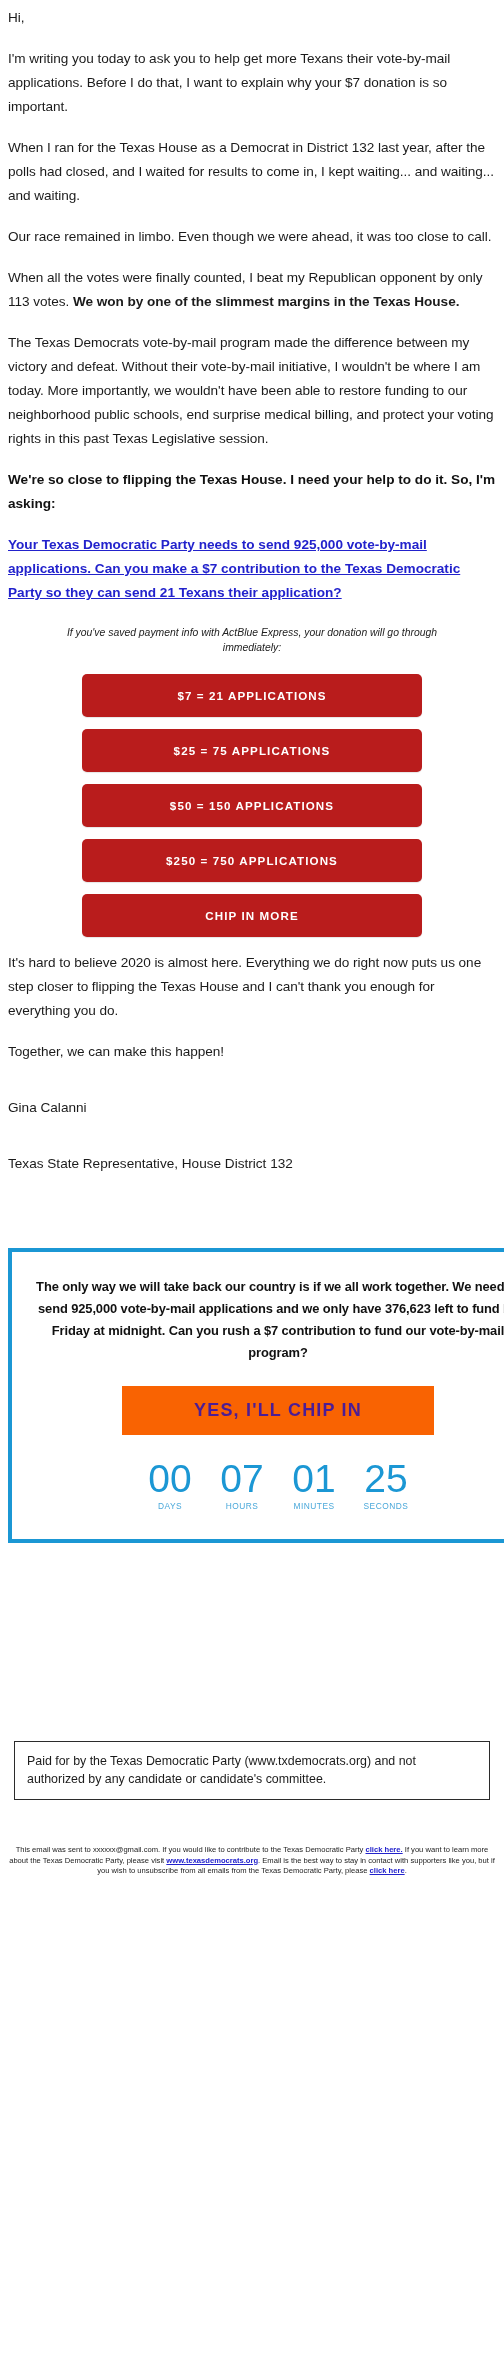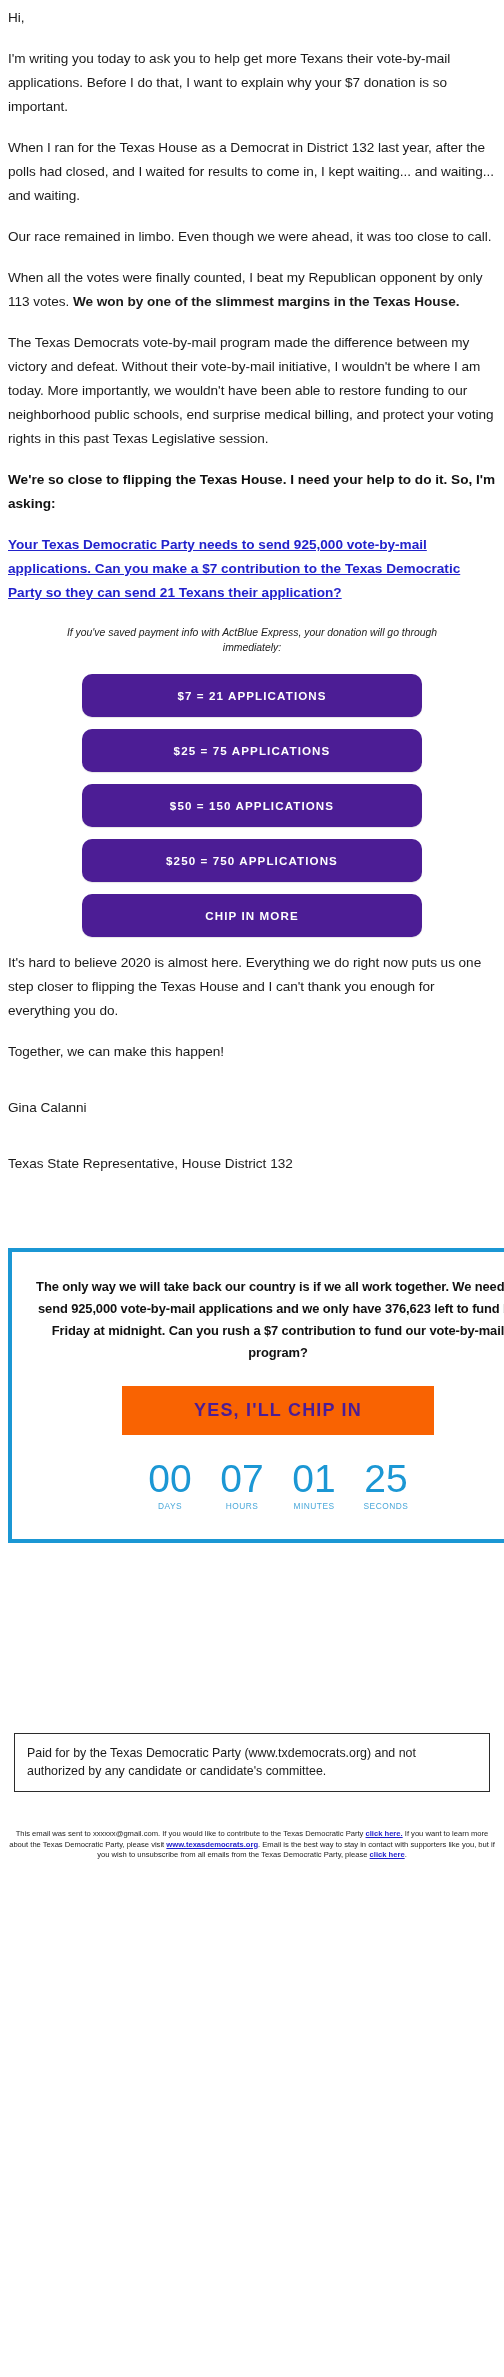--- a/index.html
+++ b/index.html
@@ -71,29 +71,29 @@
 
   
   .donate-stack {
     width: 100%;
     margin: 0 0 14px 0;
   }
   .donate-btn {
     display: block;
     width: 340px;
     margin: 0 auto 12px auto;
-    background: #4c1d95;
+    background: #b91c1c;
     color: #ffffff;
     font-size: 11.6px;
     font-weight: bold;
     letter-spacing: 1.1px;
     text-align: center;
     padding: 15px 6px 15px 6px;
     border: none;
-    border-radius: 10px;
+    border-radius: 5px;
     box-sizing: border-box;
     cursor: pointer;
     font-family: "Liberation Sans", sans-serif;
     box-shadow: 0 1px 1px rgba(0,0,0,0.10);
   }
 
   
   .sig {
     font-size: 13.6px;
     line-height: 24px;
@@ -163,21 +163,21 @@
     letter-spacing: 0.5px;
     color: #4aa8da;
     margin-top: 2px;
     font-weight: normal;
   }
 
   
   .spacer-2 { height: 186px; }
   .paidfor {
     width: 476px;
-    margin: 4px auto;
+    margin: 12px auto;
     border: 1px solid #2b2b2b;
     box-sizing: border-box;
     padding: 10px 12px 11px 12px;
     font-size: 12.4px;
     line-height: 18px;
     color: #1b1b1b;
   }
 
   
   .spacer-3 { height: 33px; }

